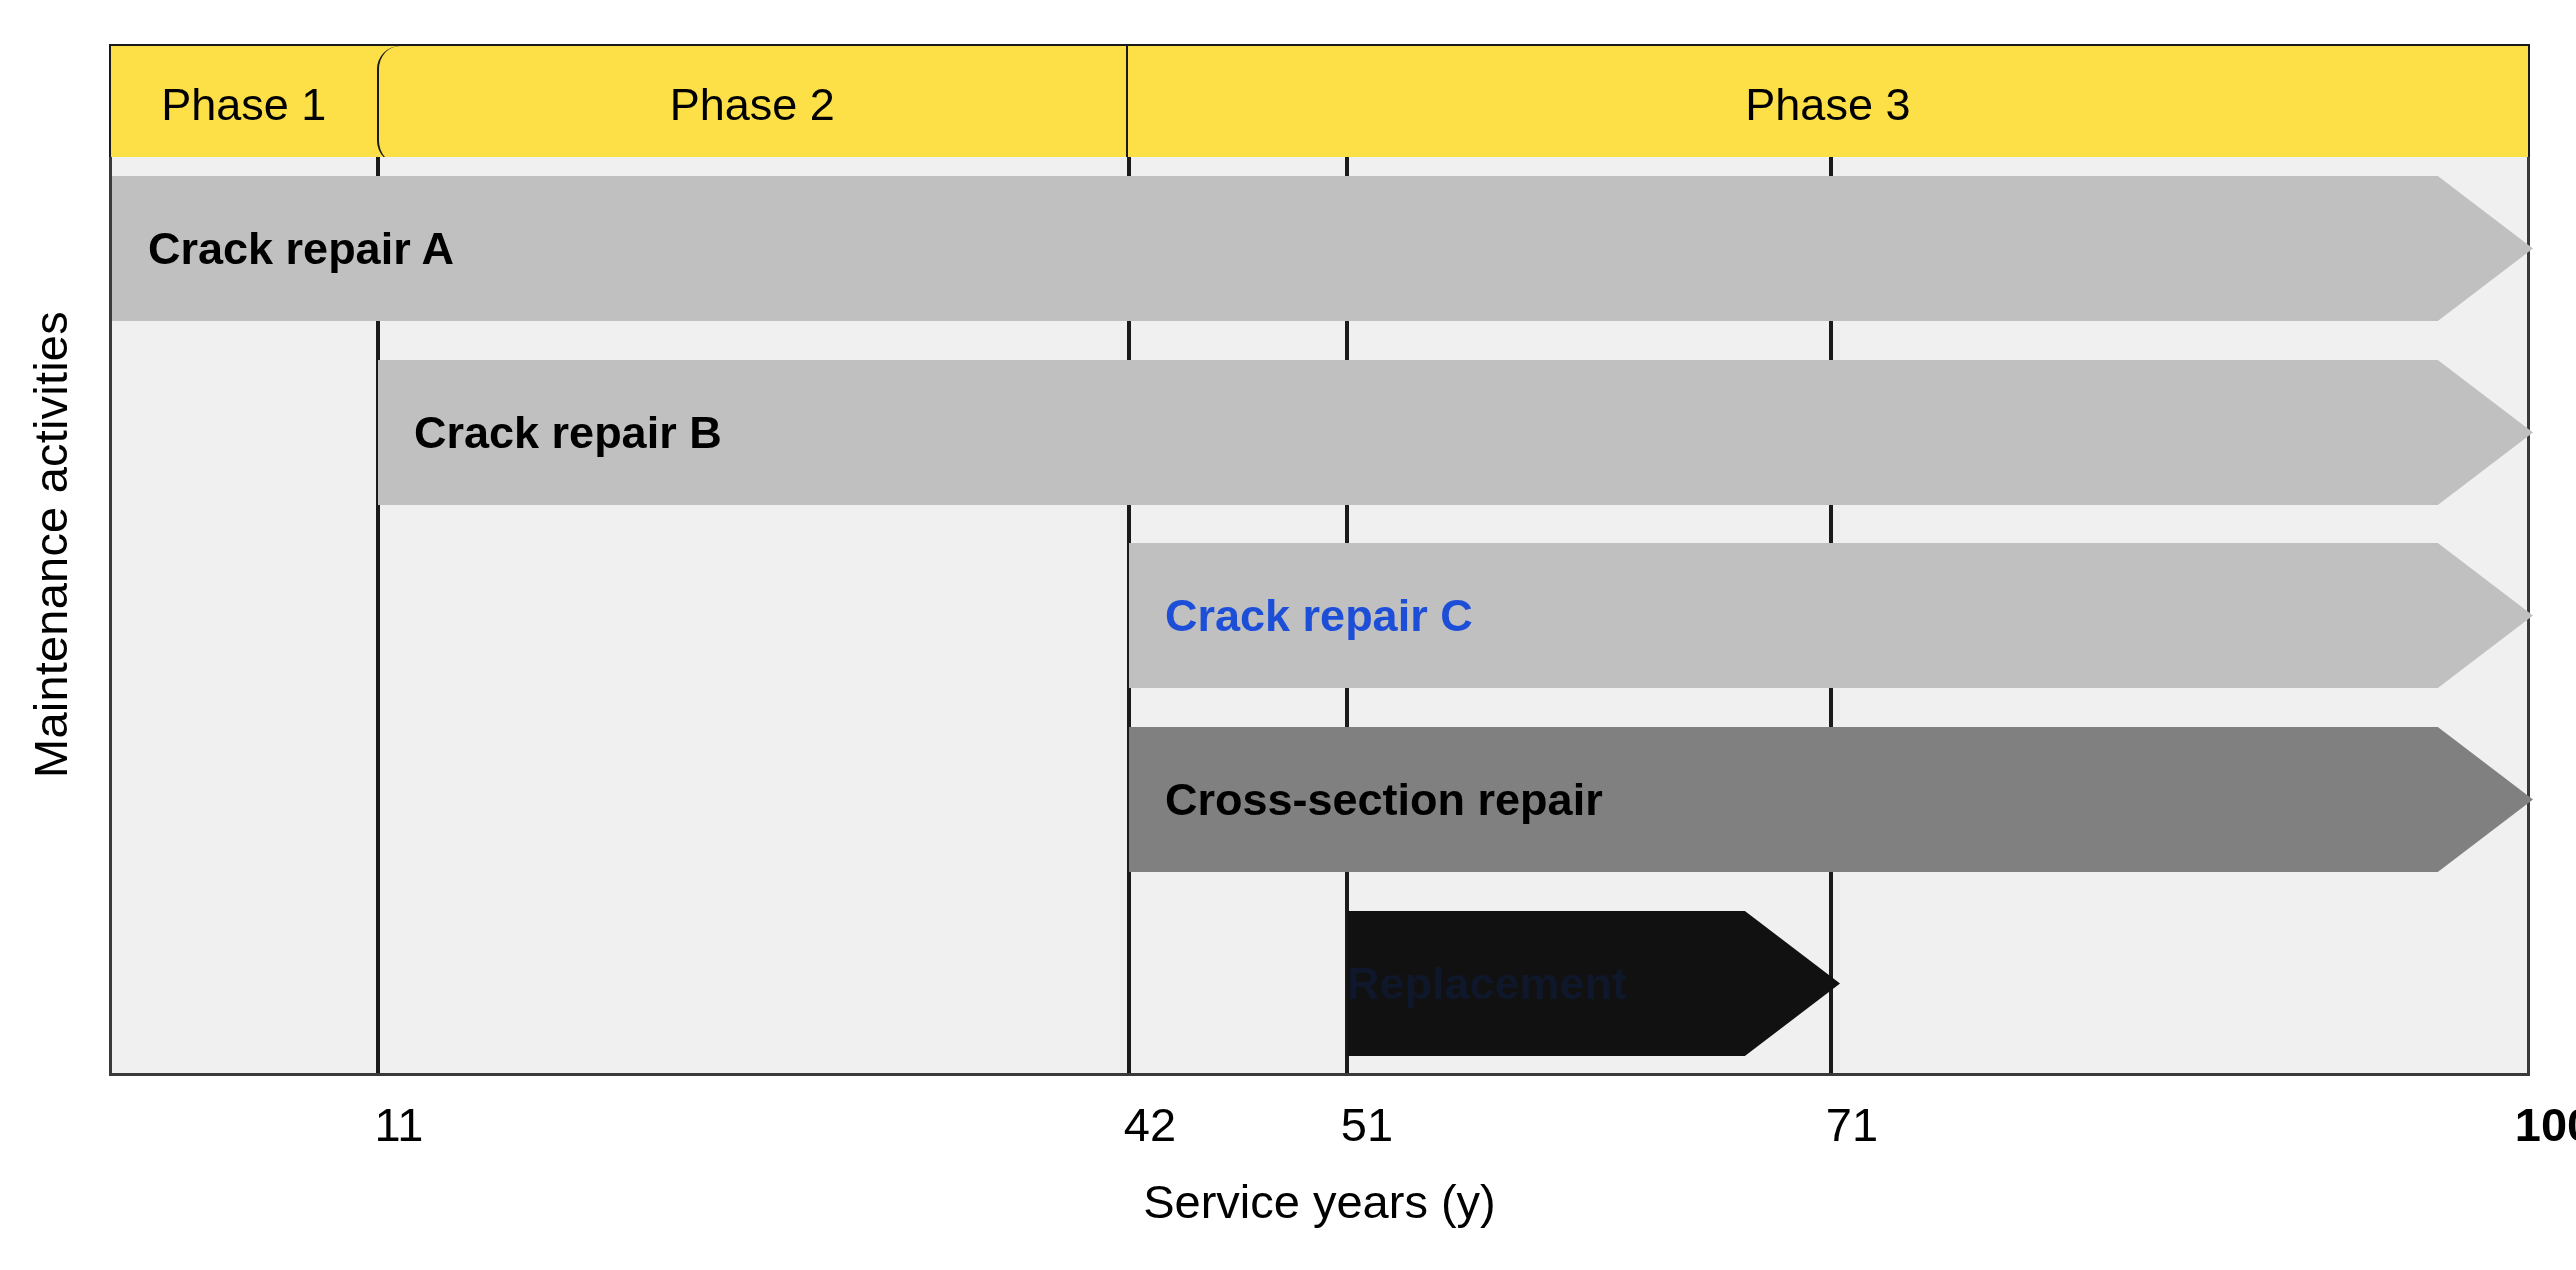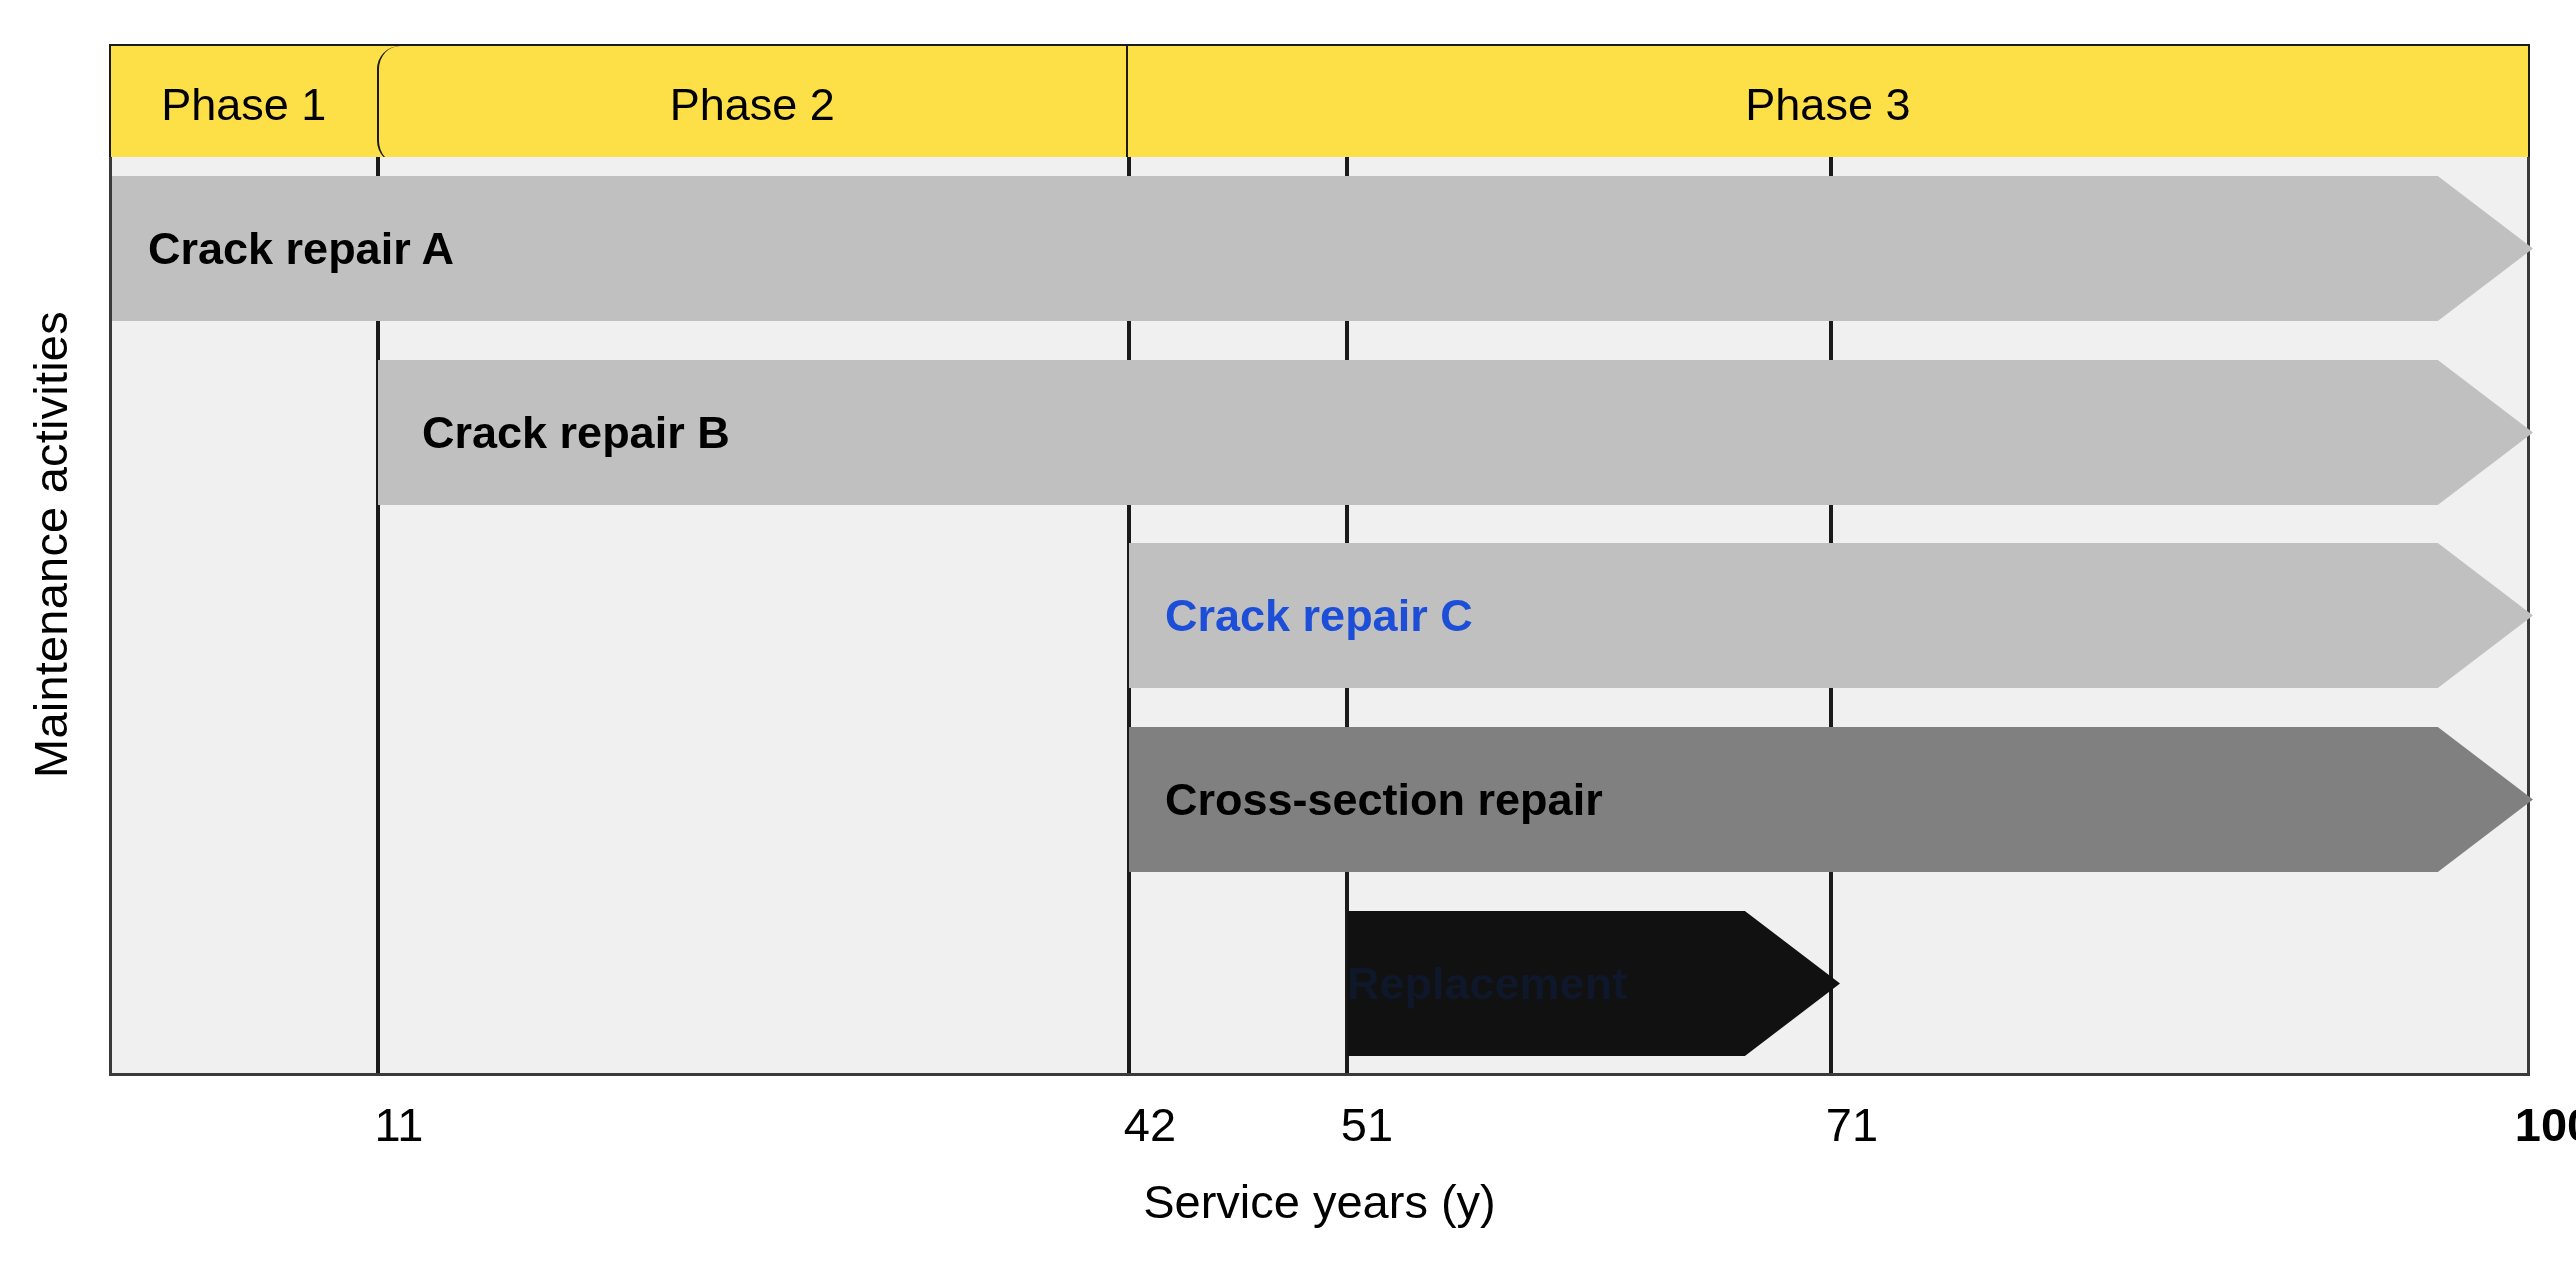--- a/index.html
+++ b/index.html
@@ -174,21 +174,21 @@
         <div class="vsep" style="left: 1717px;"></div>
         <div class="barrow" style="top: 0px; height: 184px;">
           <div class="bar" style="left: 0px; width: 2421px; top: 19.3px; height: 145px;">
             <svg width="2421" height="145" viewBox="0 0 2670 160" preserveAspectRatio="none" style="position: absolute; left: 0px; top: 0px;">
               <polygon points="0,0 2565,0 2670,80 2565,160 0,160" fill="#c0c0c0"></polygon>
             </svg>
             <div class="bar-label" style="color: rgb(0, 0, 0);">Crack repair A</div>
           </div>
         </div>
         <div class="barrow" style="top: 184px; height: 184px;">
-          <div class="bar" style="left: 266px; width: 2155px; top: 19.3px; height: 145px; padding-left: 8px;">
+          <div class="bar" style="left: 266px; width: 2155px; top: 19.3px; height: 145px;">
             <svg width="2155" height="145" viewBox="0 0 2376.3 160" preserveAspectRatio="none" style="position: absolute; left: 0px; top: 0px;">
               <polygon points="0,0 2271.3,0 2376.3,80 2271.3,160 0,160" fill="#c0c0c0"></polygon>
             </svg>
             <div class="bar-label" style="color: rgb(0, 0, 0);">Crack repair B</div>
           </div>
         </div>
         <div class="barrow" style="top: 367px; height: 184px;">
           <div class="bar" style="left: 1017px; width: 1404px; top: 19.3px; height: 145px;">
             <svg width="1404" height="145" viewBox="0 0 1548.6000000000001 160" preserveAspectRatio="none" style="position: absolute; left: 0px; top: 0px;">
               <polygon points="0,0 1443.6000000000001,0 1548.6000000000001,80 1443.6000000000001,160 0,160" fill="#c0c0c0"></polygon>

